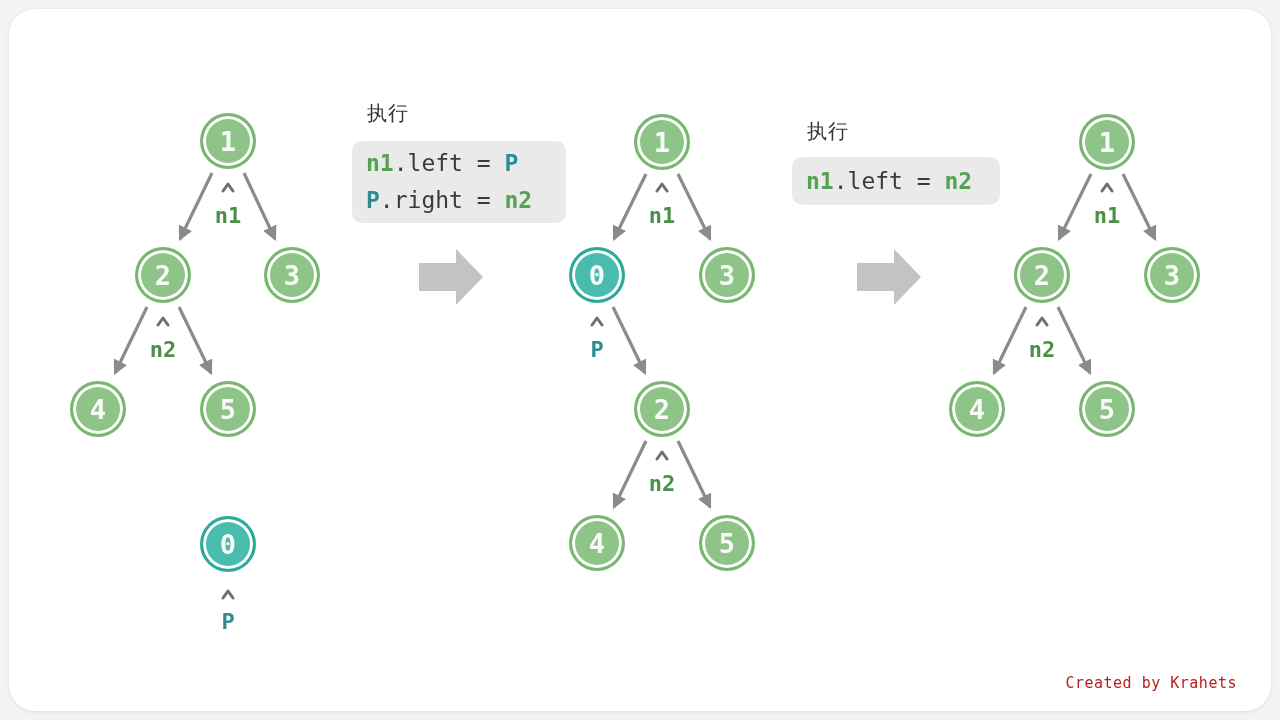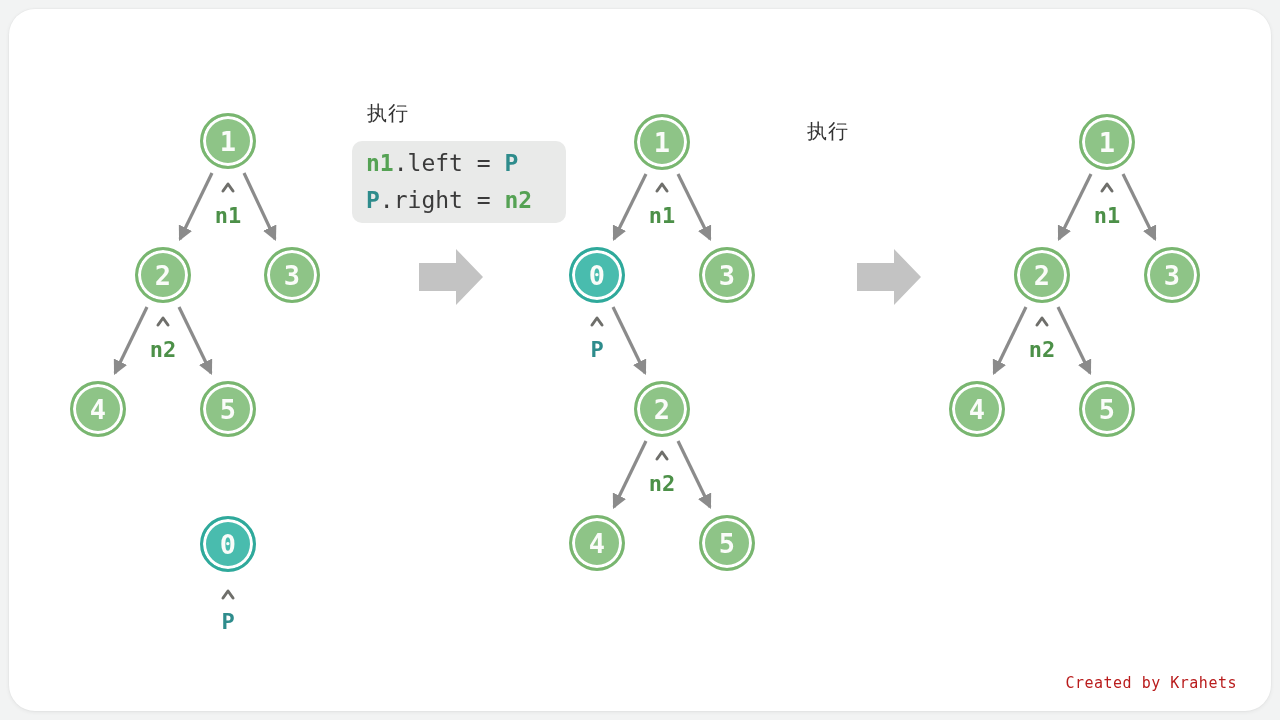--- a/index.html
+++ b/index.html
@@ -115,20 +115,23 @@
     <div class="node teal" style="left:597px;top:275px">0</div>
     <div class="node green" style="left:727px;top:275px">3</div>
     <div class="node green" style="left:662px;top:409px">2</div>
     <div class="node green" style="left:597px;top:543px">4</div>
     <div class="node green" style="left:727px;top:543px">5</div>
     <div class="ptr green" style="left:662px;top:215px">n1</div>
     <div class="ptr teal" style="left:597px;top:349px">P</div>
     <div class="ptr green" style="left:662px;top:483px">n2</div>
 
     <div class="exec-title" style="left:807px;top:118px">执行</div>
+    <div class="code-box" style="left:792px;top:157px;width:208px;height:48px">
+      <div class="code-line"><span class="tok green">n1</span><span class="tok plain">.left = </span><span class="tok green">n2</span></div>
+    </div>
 
     <div class="node green" style="left:1107px;top:142px">1</div>
     <div class="node green" style="left:1042px;top:275px">2</div>
     <div class="node green" style="left:1172px;top:275px">3</div>
     <div class="node green" style="left:977px;top:409px">4</div>
     <div class="node green" style="left:1107px;top:409px">5</div>
     <div class="ptr green" style="left:1107px;top:215px">n1</div>
     <div class="ptr green" style="left:1042px;top:349px">n2</div>
 
     <div class="watermark">Created by Krahets</div>

